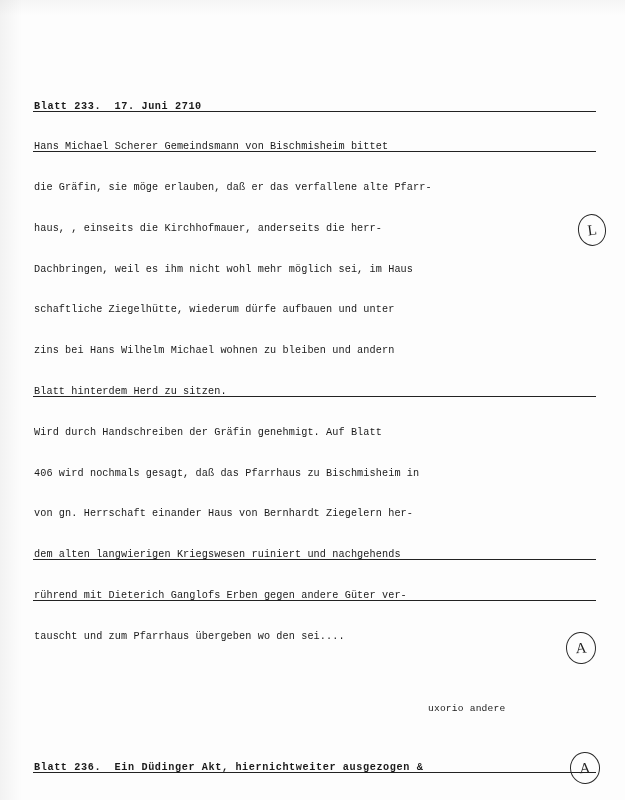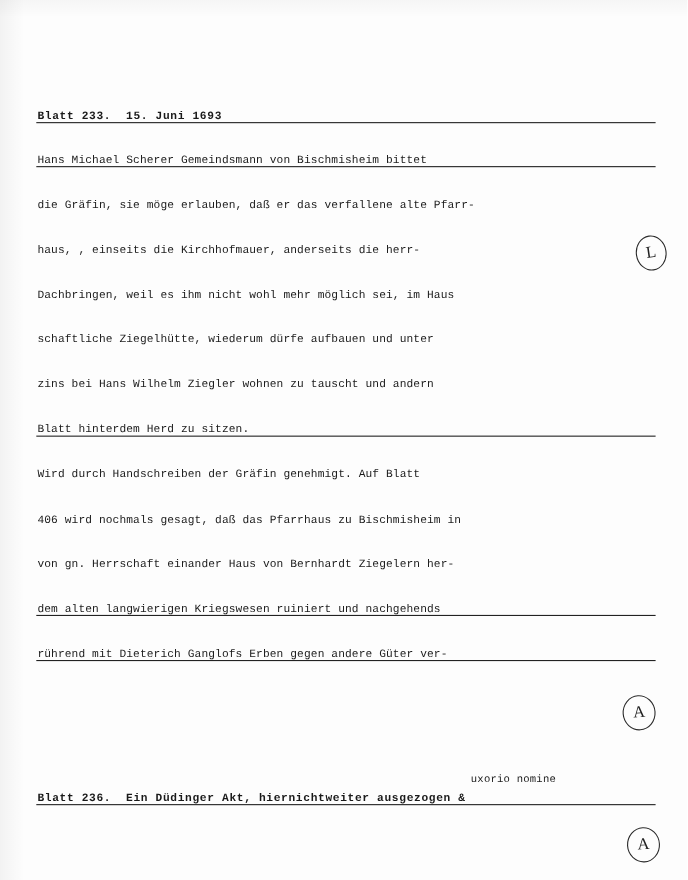--- a/index.html
+++ b/index.html
@@ -105,33 +105,34 @@
 </style>
 </head>
 <body>
 
 <div id="page">
 
   <div class="doc">
 
     
     <div class="entry">
-      <span class="line head u">Blatt 233.  15. Juni 1693</span>
+      <span class="line head u">Blatt 233.  17. Juni 2710</span>
       <span class="line u">Hans Michael Scherer Gemeindsmann von Bischmisheim bittet</span>
       <span class="line">die Gräfin, sie möge erlauben, daß er das verfallene alte Pfarr-</span>
       <span class="line">haus, , einseits die Kirchhofmauer, anderseits die herr-</span>
       <span class="line">Dachbringen, weil es ihm nicht wohl mehr möglich sei, im Haus</span>
       <span class="line">schaftliche Ziegelhütte, wiederum dürfe aufbauen und unter</span>
-      <span class="line">zins bei Hans Wilhelm Ziegler wohnen zu tauscht und andern</span>
+      <span class="line">zins bei Hans Wilhelm Michael wohnen zu bleiben und andern</span>
       <span class="line u">Blatt hinterdem Herd zu sitzen.</span>
       <span class="line">Wird durch Handschreiben der Gräfin genehmigt. Auf Blatt</span>
       <span class="line">406 wird nochmals gesagt, daß das Pfarrhaus zu Bischmisheim in</span>
       <span class="line">von gn. Herrschaft einander Haus von Bernhardt Ziegelern her-</span>
       <span class="line u">dem alten langwierigen Kriegswesen ruiniert und nachgehends</span>
       <span class="line u">rührend mit Dieterich Ganglofs Erben gegen andere Güter ver-</span>
+      <span class="line">tauscht und zum Pfarrhaus übergeben wo den sei....</span>
     </div>
 
     
     <div class="entry">
       <span class="line head u">Blatt 236.  Ein Düdinger Akt, hiernichtweiter ausgezogen &amp;</span>
       
       
     </div>
 
     
@@ -144,19 +145,19 @@
     
 
     
     
 
     
     
 
   </div>
 
-  <div class="overtype" style="left: 428px; top: 703px;">uxorio nomine</div>
+  <div class="overtype" style="left: 428px; top: 703px;">uxorio andere</div>
 
   <div class="circle note-l">L</div>
   <div class="circle note-a1">A</div>
   <div class="circle note-a2">A</div>
 
 </div>
 
 </body></html>

